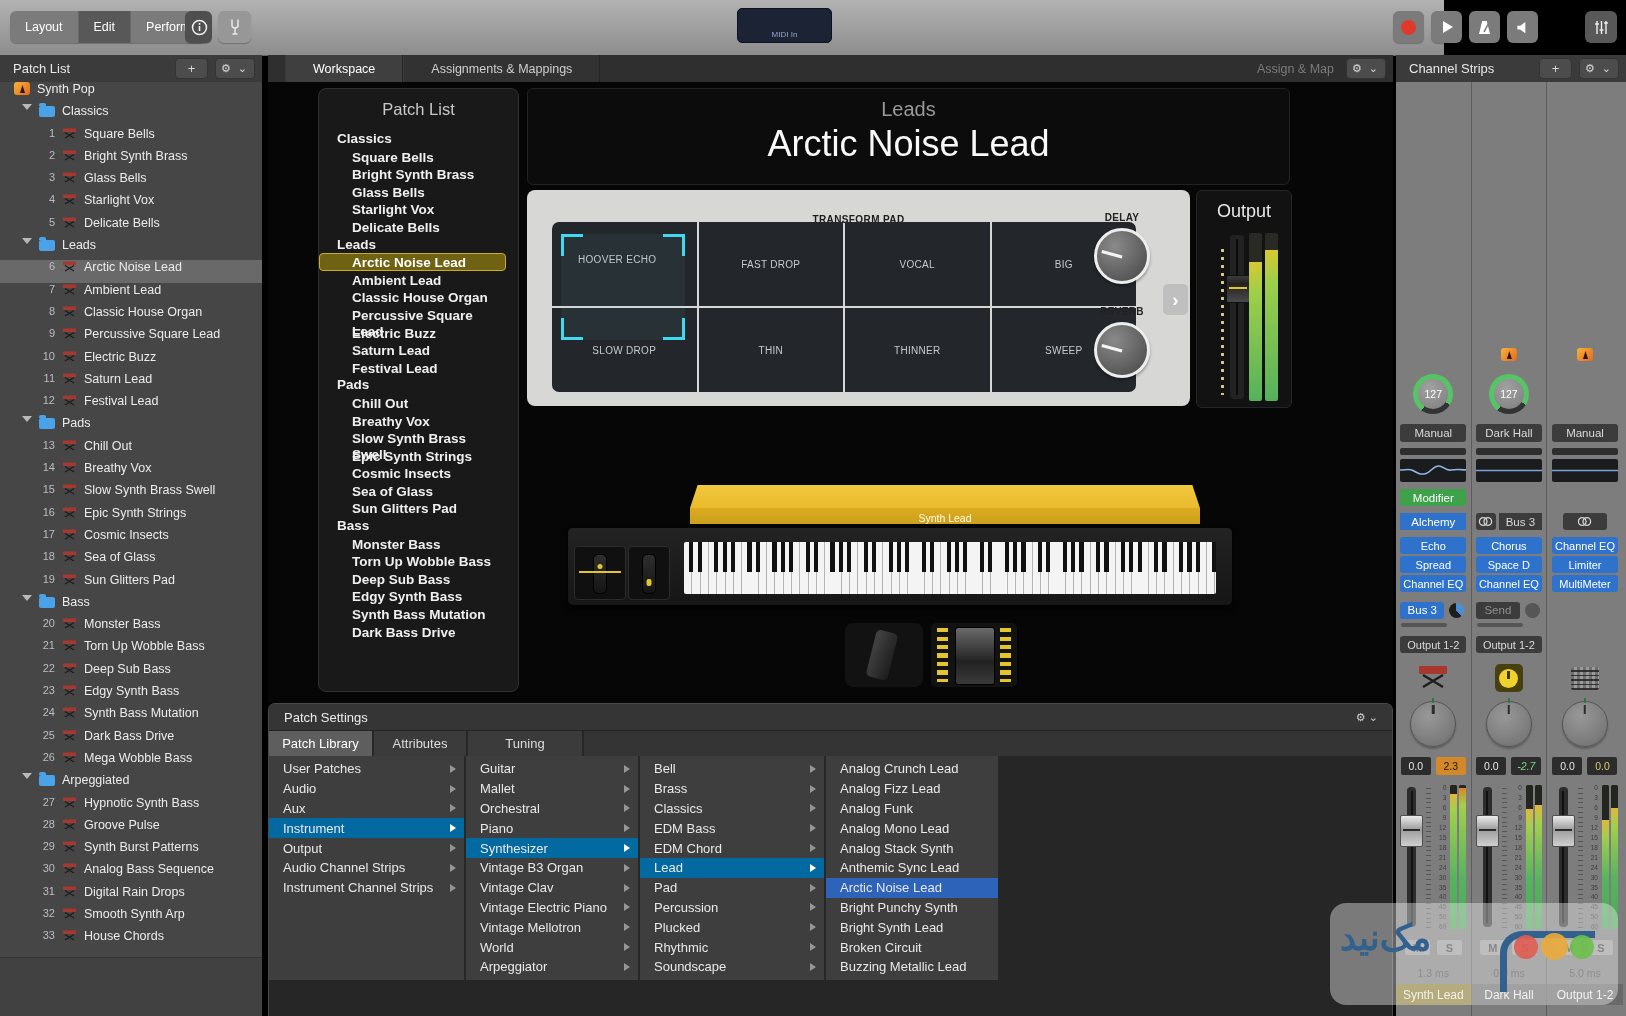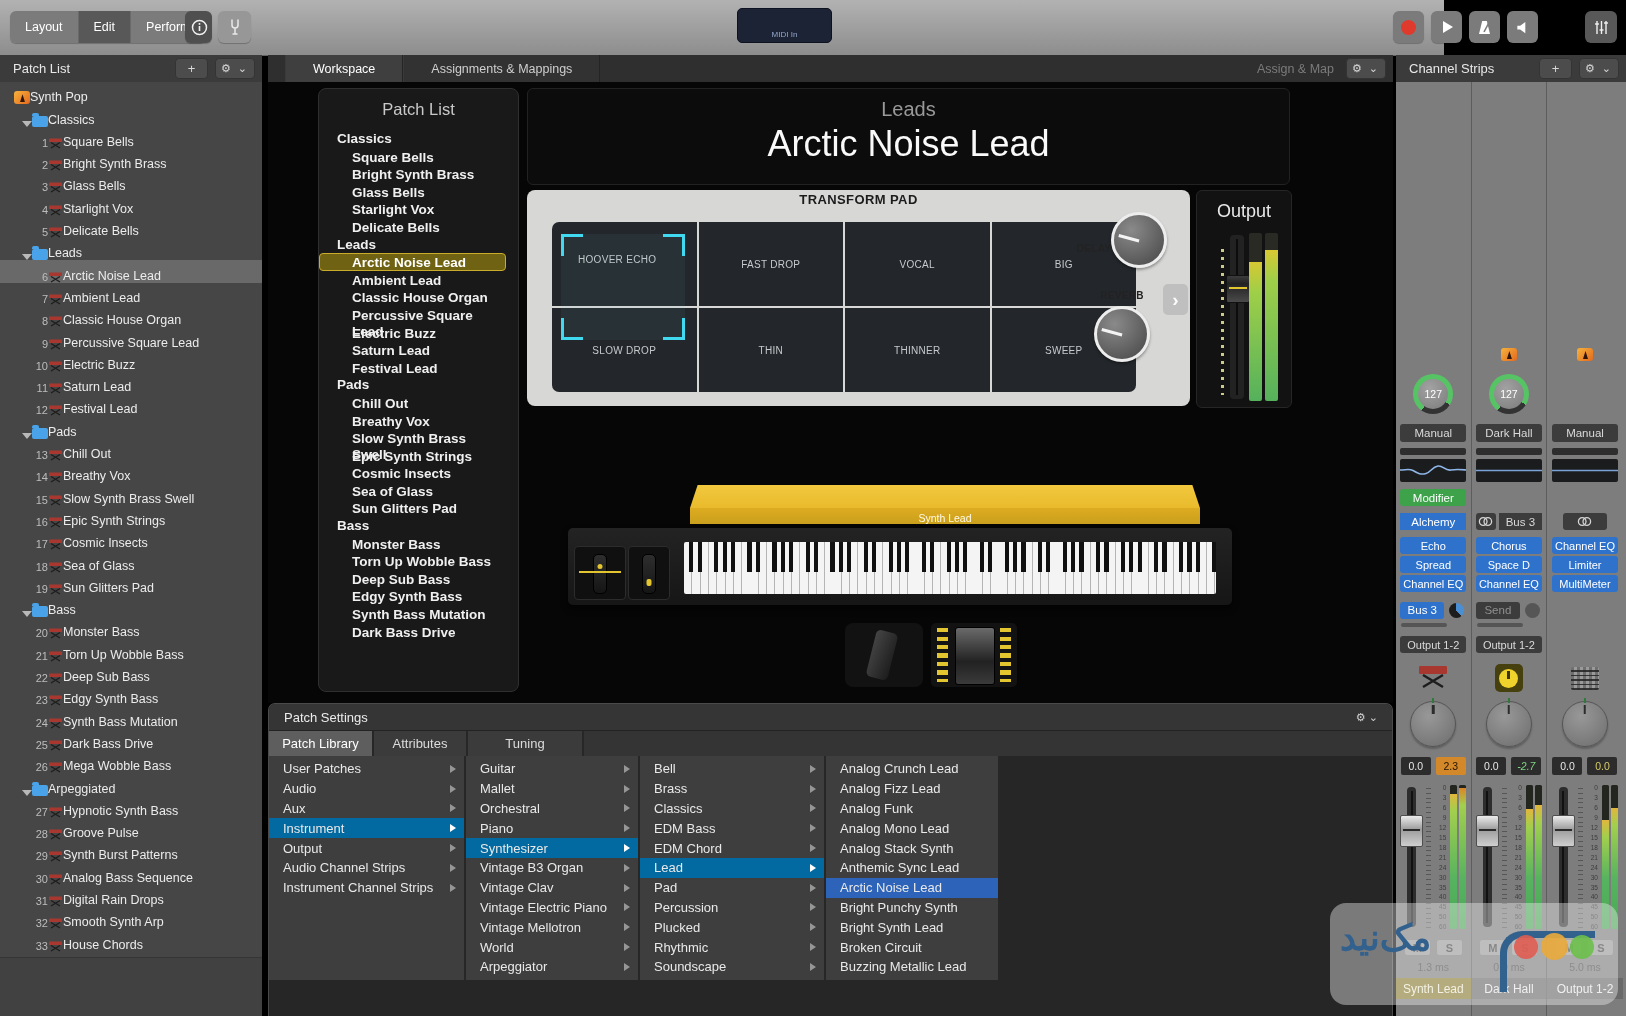--- a/index.html
+++ b/index.html
@@ -28,21 +28,21 @@
   .phdr .ttl{font-size:13px;color:#e8e8e8;padding-left:13px;flex:1;}
   .chip{height:19px;border-radius:4px;background:#4c4c4c;border:1px solid #343434;color:#d8d8d8;display:grid;place-items:center;font-size:13px;margin-right:7px;}
   .chip.plus{width:31px;}
   .chip.gear{width:38px;font-size:11px;}
   .gear-glyph{letter-spacing:2px;}
 
   
   .sidebar-hdr{left:0;width:262px;}
   .sidebar{position:absolute;left:0;top:82px;width:262px;height:934px;background:#464646;}
   .sb-footer{position:absolute;left:0;bottom:0;width:262px;height:58px;background:#414141;border-top:1px solid #353535;}
-  .ps-row{height:22.3px;display:flex;align-items:flex-end;gap:0;padding-left:14px;font-size:12.5px;color:#ececec;}
+  .ps-row{height:22.3px;display:flex;align-items:flex-start;gap:7px;padding-left:14px;font-size:12.5px;color:#ececec;}
   .ps-row.selected{background:#696969;}
   .ps-row .disc{width:0;height:0;border-left:5px solid transparent;border-right:5px solid transparent;border-top:6px solid #b9b9b9;visibility:hidden;}
   .ps-row.folder .disc{visibility:visible;margin-left:8px;}
   .ps-row .num{width:24px;text-align:right;font-size:11px;color:#bdbdbd;}
   .ps-row .ic{display:none;}
   .ic-concert{width:16px;height:13px;border-radius:3px;background:linear-gradient(135deg,#f6b33c,#e4691e);position:relative;}
   .ic-concert::after{content:"";position:absolute;left:6px;top:3px;width:5px;height:8px;background:#30150a;clip-path:polygon(50% 0,100% 100%,0 100%);}
   .ps-row.concert .ic-concert{display:block;}
   .ic-folder{width:16px;height:11px;border-radius:2px;background:#4aa3e8;position:relative;margin-top:2px;}
   .ic-folder::before{content:"";position:absolute;left:0;top:-3px;width:7px;height:3px;background:#4aa3e8;border-radius:2px 2px 0 0;}
@@ -75,21 +75,21 @@
   .tri-up{width:0;height:0;border-left:5px solid transparent;border-right:5px solid transparent;border-bottom:7px solid #e0e0e0;}
   .tri-dn{width:0;height:0;border-left:5px solid transparent;border-right:5px solid transparent;border-top:7px solid #e0e0e0;}
 
   
   .phead{position:absolute;left:259px;top:6px;width:761px;height:95px;background:#0c0c0c;border:1px solid #222;border-radius:6px;text-align:center;}
   .phead .grp{font-size:20px;color:#999;margin-top:9px;}
   .phead .nm{font-size:36px;font-weight:300;color:#fafafa;margin-top:2px;}
 
   
   .tpad{position:absolute;left:259px;top:108px;width:663px;height:216px;background:#d7d7d5;border-radius:8px;}
-  .tpad-title{text-align:center;font-size:13px;font-weight:600;letter-spacing:.4px;color:#1c1c1c;margin-top:2px;}
+  .tpad-title{text-align:center;font-size:10px;font-weight:600;letter-spacing:.4px;color:#1c1c1c;margin-top:24px;}
   .tgrid{position:absolute;left:25px;top:32px;width:584px;height:170px;display:grid;grid-template-columns:repeat(4,1fr);grid-template-rows:repeat(2,1fr);gap:2px;border-radius:7px;}
   .tcell{background:#23272b;position:relative;display:grid;place-items:center;}
   .tcell:nth-child(1){border-top-left-radius:7px;}
   .tcell:nth-child(4){border-top-right-radius:7px;}
   .tcell:nth-child(5){border-bottom-left-radius:7px;}
   .tcell:nth-child(8){border-bottom-right-radius:7px;}
   .tcell span{font-size:10px;letter-spacing:.3px;color:#c6cacd;}
   .tcell.selected span{position:absolute;left:26px;top:32px;}
   .tcell.selected::before{content:"";position:absolute;left:6%;top:14%;width:86%;height:126%;z-index:3;
     background:
@@ -233,21 +233,21 @@
   .f-cap{position:absolute;left:3px;top:30px;width:23px;height:32px;border-radius:2px;background:linear-gradient(#ececec,#9c9c9c 45%,#cfcfcf);border:1px solid #4e4e4e;box-sizing:border-box;}
   .f-cap::after{content:"";position:absolute;left:2px;right:2px;top:13px;height:2px;background:#2b2b2b;}
   .f-ruler{position:absolute;left:29px;top:3px;bottom:3px;width:5px;background:repeating-linear-gradient(to bottom,#565656 0 1px,transparent 1px 4.8px);}
   .f-scale{position:absolute;left:36px;top:0;bottom:0;width:13px;display:flex;flex-direction:column;justify-content:space-between;align-items:flex-end;}
   .f-scale span{font-size:6.5px;line-height:1;color:#3c3c3c;}
   .meter-pair{position:absolute;right:3px;top:0;bottom:2px;display:flex;gap:2px;}
   .m-bar{width:7px;height:100%;border-radius:1.5px;
     background:linear-gradient(to bottom,#23251f 0,#23251f var(--hr,10%),var(--peak,#e2b63c) var(--hr,10%),#a2cf4d calc(var(--hr,10%) + 12%),#57b35f 65%,#49a854 100%);}
   .ms-row{margin-top:8px;display:flex;gap:5px;}
   .ms-btn{width:27px;height:17px;border-radius:3px;background:#9b9b9b;border:1px solid #7a7a7a;color:#3e3e3e;font-size:11px;font-weight:700;display:grid;place-items:center;box-sizing:border-box;}
-  .latency{margin-top:5px;font-size:10.5px;color:#474747;}
+  .latency{margin-top:11px;font-size:10.5px;color:#474747;}
   .name-tag{margin-top:5px;width:100%;height:21px;background:#696969;color:#f2f2f2;font-size:12px;display:grid;place-items:center;white-space:nowrap;}
   .strip.name-olive .name-tag{background:#8a7b2e;color:#f7f3dc;}
 
   
   .watermark{position:absolute;left:1330px;top:903px;width:288px;height:102px;background:rgba(238,238,238,.42);border-radius:16px;z-index:50;pointer-events:none;}
   .wm-text{position:absolute;left:10px;top:14px;font-size:36px;font-weight:700;color:#33618e;direction:rtl;}
   .wm-line{position:absolute;left:170px;top:28px;width:88px;height:54px;border-top:7px solid #33618e;border-left:7px solid #33618e;border-top-left-radius:22px;}
   .wm-dot{position:absolute;border-radius:50%;}
   .wm-red{left:184px;top:32px;width:24px;height:24px;background:rgba(223,92,81,.9);}
   .wm-yellow{left:211px;top:30px;width:27px;height:27px;background:rgba(232,169,60,.92);}
@@ -867,21 +867,21 @@
         </div>
           <div class="tcell">
           <span>THINNER</span>
         </div>
           <div class="tcell">
           <span>SWEEP</span>
         </div>
         </div>
       <div class="tknobs">
 
-      <div class="tknob-wrap" style="display:flex;align-items:center;">
+      <div class="tknob-wrap" style="display:flex;flex-direction:column;align-items:center;">
           <span class="tknob-label">DELAY</span>
           <span class="tknob"></span>
         </div>
           <div class="tknob-wrap" style="display:flex;flex-direction:column;align-items:center;">
           <span class="tknob-label">REVERB</span>
           <span class="tknob"></span>
         </div>
         </div>
     </div>
     <button class="tchevron">›</button>

